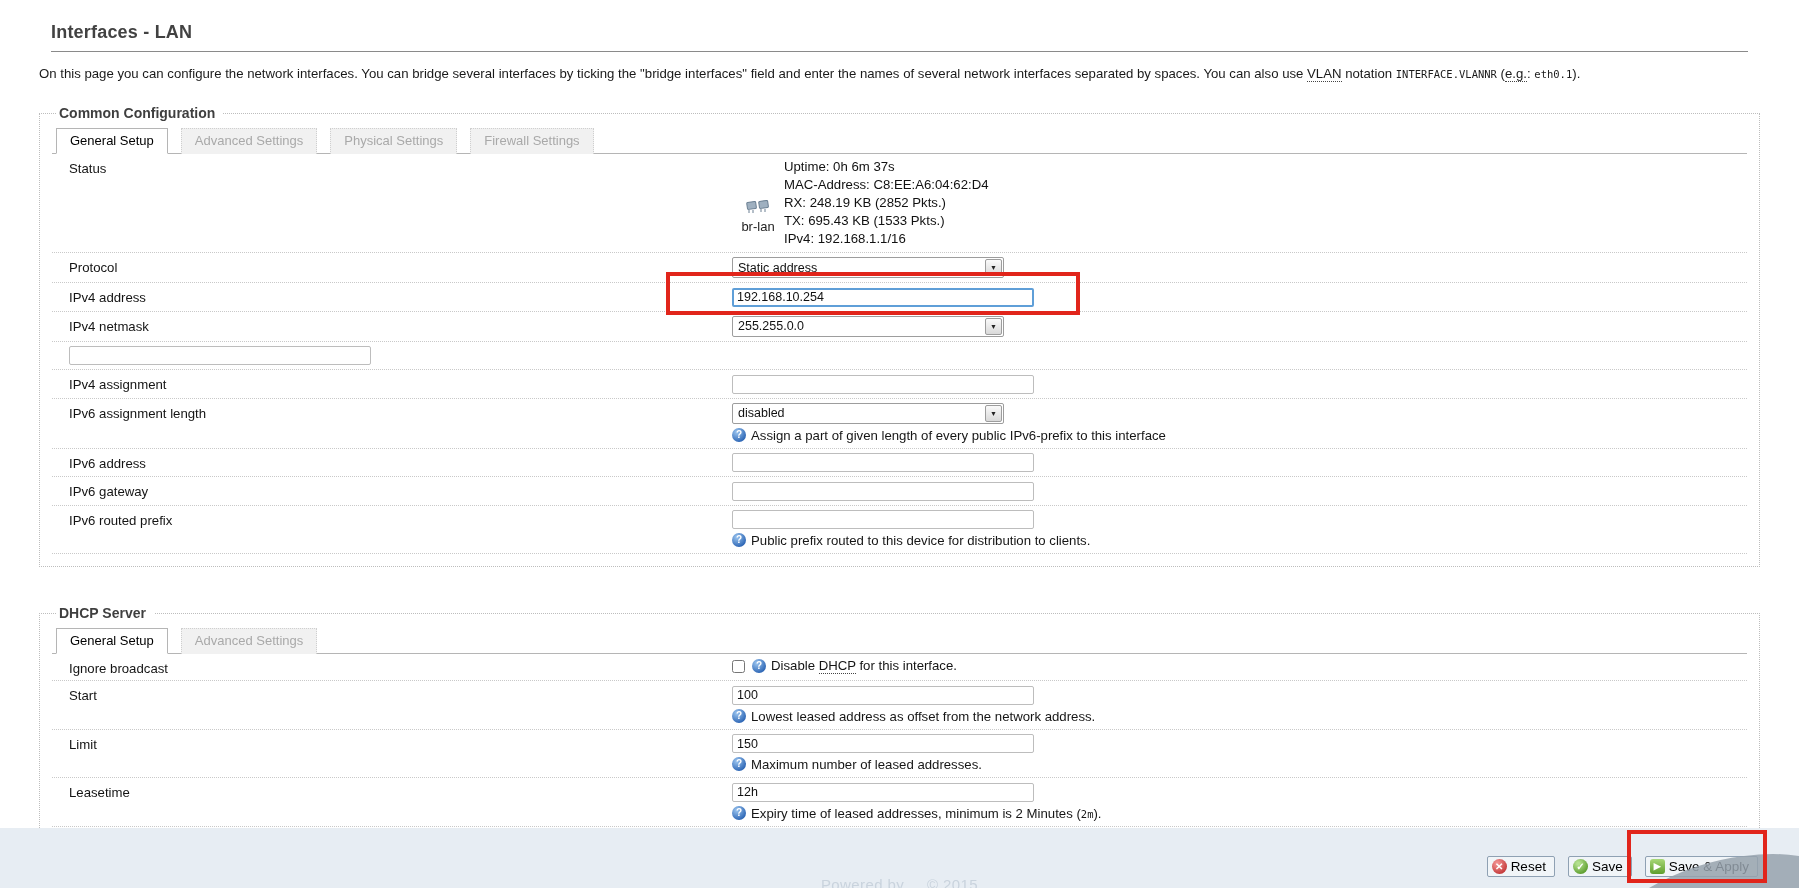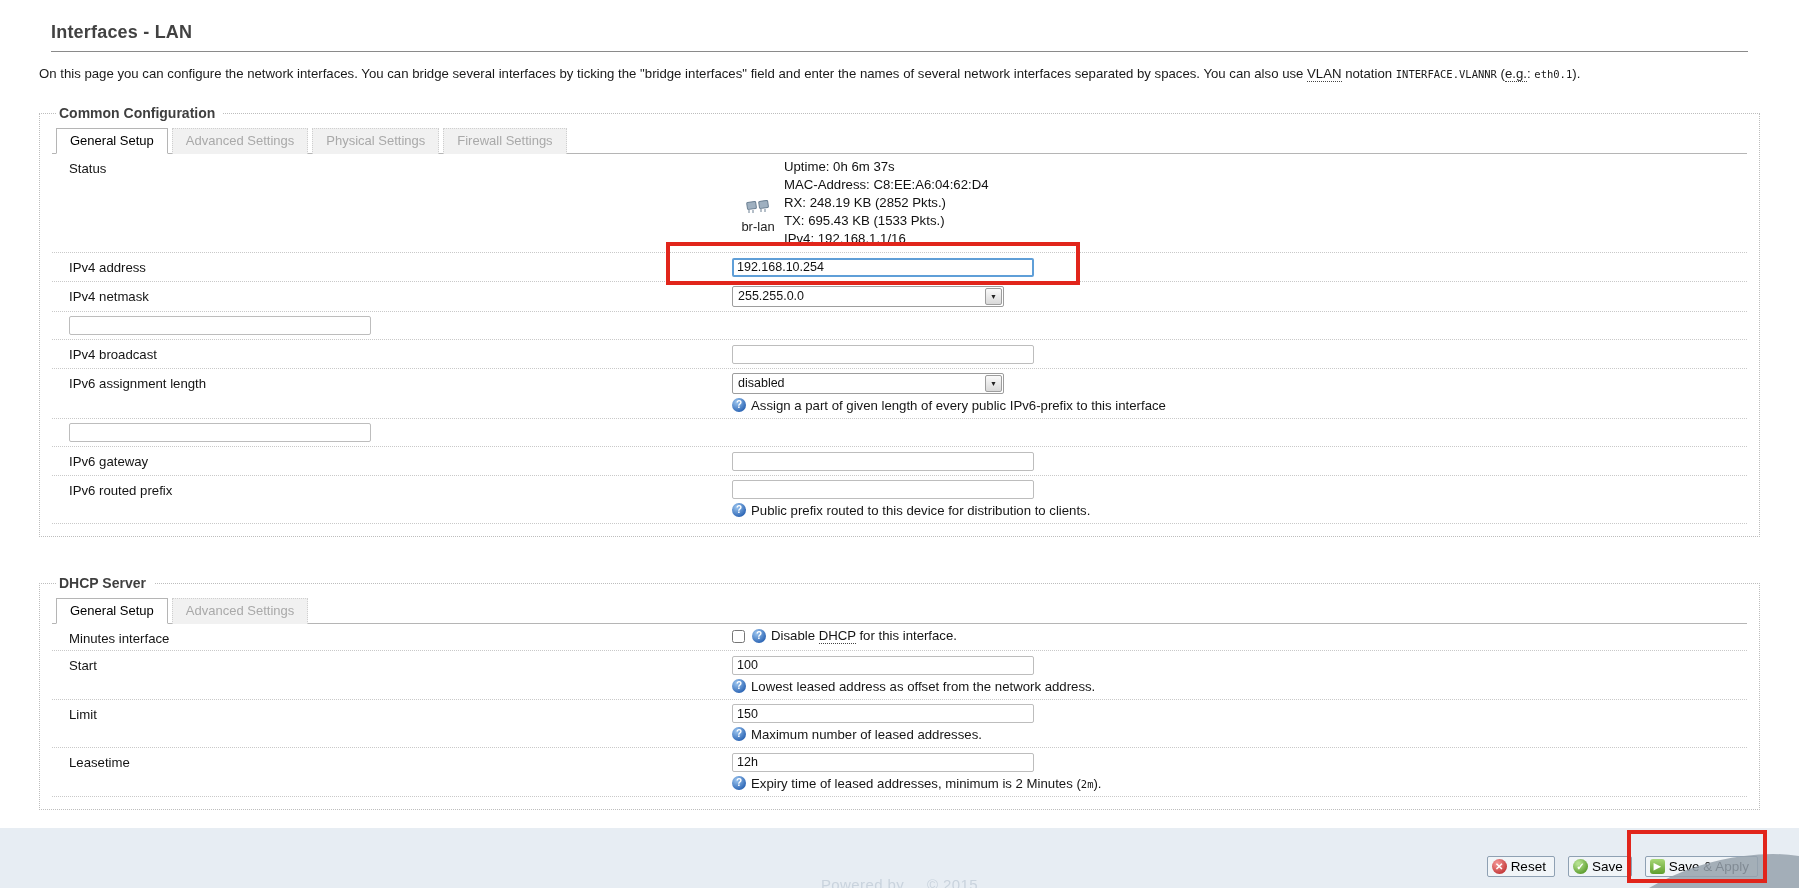--- a/index.html
+++ b/index.html
@@ -22,21 +22,21 @@
   .mono { font-family:"DejaVu Sans Mono", monospace; font-size:10.5px; }
 
   fieldset.cbi {
     border:1px dotted #bdbdbd; margin:0 0 38px 0; padding:6px 12px 12px 12px;
     background:#fff;
   }
   fieldset.cbi legend {
     font-weight:bold; font-size:14px; color:#3f3f3f; padding:0 8px 0 3px; margin-left:4px;
   }
 
-  ul.tabs { list-style:none; margin:0; padding:0 0 0 4px; display:flex; gap:4px;
+  ul.tabs { list-style:none; margin:0; padding:0 0 0 4px; display:flex; gap:13px;
     border-bottom:1px solid #b5b5b5; }
   ul.tabs li {
     font-size:13px; padding:4px 13px 5px 13px; position:relative; top:1px; white-space:nowrap;
   }
   ul.tabs li.active {
     background:#fff; border:1px solid #b5b5b5; border-bottom:1px solid #fff; color:#000;
   }
   ul.tabs li.inactive {
     background:#f1f1f1; border:1px dotted #cfcfcf; border-bottom:none; color:#a9a9a9;
   }
@@ -152,20 +152,29 @@
           <div class="status-lines">
             <div><b>Uptime:</b><span> 0h 6m 37s</span></div>
             <div><b>MAC-Address:</b><span> C8:EE:A6:04:62:D4</span></div>
             <div><b>RX:</b><span> 248.19 KB (2852 Pkts.)</span></div>
             <div><b>TX:</b><span> 695.43 KB (1533 Pkts.)</span></div>
             <div><b>IPv4:</b><span> 192.168.1.1/16</span></div>
           </div>
         </div>
       </div>
 
+      <div class="row">
+        <div class="lbl">Protocol</div>
+        <div class="fieldcol">
+          <div class="ui-select">
+            <span class="val">Static address</span>
+            <span class="arrow">▼</span>
+          </div>
+        </div>
+      </div>
 
       <div class="row">
         <div class="lbl">IPv4 address</div>
         <div class="fieldcol">
           <span class="input-wrap">
             <input type="text" class="tin focused" value="192.168.10.254" style="">
             <span class="anno anno-ipv4"></span>
           </span>
         </div>
       </div>
@@ -180,21 +189,21 @@
         </div>
       </div>
 
       <div class="row">
         <div class="fieldcol">
           <input type="text" class="tin" value="" style="">
         </div>
       </div>
 
       <div class="row">
-        <div class="lbl">IPv4 broadcast</div>
+        <div class="lbl">IPv4 assignment</div>
         <div class="fieldcol">
           <input type="text" class="tin" value="" style="">
         </div>
       </div>
 
 
       <div class="row">
         <div class="lbl">IPv6 assignment length</div>
         <div class="fieldcol">
           <div class="ui-select">
@@ -202,20 +211,21 @@
             <span class="arrow">▼</span>
           </div>
           <div class="helpline">
             <span class="help-icon">?</span>
             <span>Assign a part of given length of every public IPv6-prefix to this interface</span>
           </div>
         </div>
       </div>
 
       <div class="row">
+        <div class="lbl">IPv6 address</div>
         <div class="fieldcol">
           <input type="text" class="tin" value="" style="">
         </div>
       </div>
 
       <div class="row">
         <div class="lbl">IPv6 gateway</div>
         <div class="fieldcol">
           <input type="text" class="tin" value="" style="">
         </div>
@@ -235,21 +245,21 @@
 
     <fieldset class="cbi">
       <legend>DHCP Server</legend>
 
       <ul class="tabs">
         <li class="active">General Setup</li>
         <li class="inactive">Advanced Settings</li>
       </ul>
 
       <div class="row">
-        <div class="lbl">Minutes interface</div>
+        <div class="lbl">Ignore broadcast</div>
         <div class="fieldcol inline-help">
           <input type="checkbox" class="chk" style="">
           <span class="help-icon">?</span>
           <span><span>Disable </span><span class="abbr">DHCP</span><span> for this interface.</span></span>
         </div>
       </div>
 
       <div class="row">
         <div class="lbl">Start</div>
         <div class="fieldcol">

